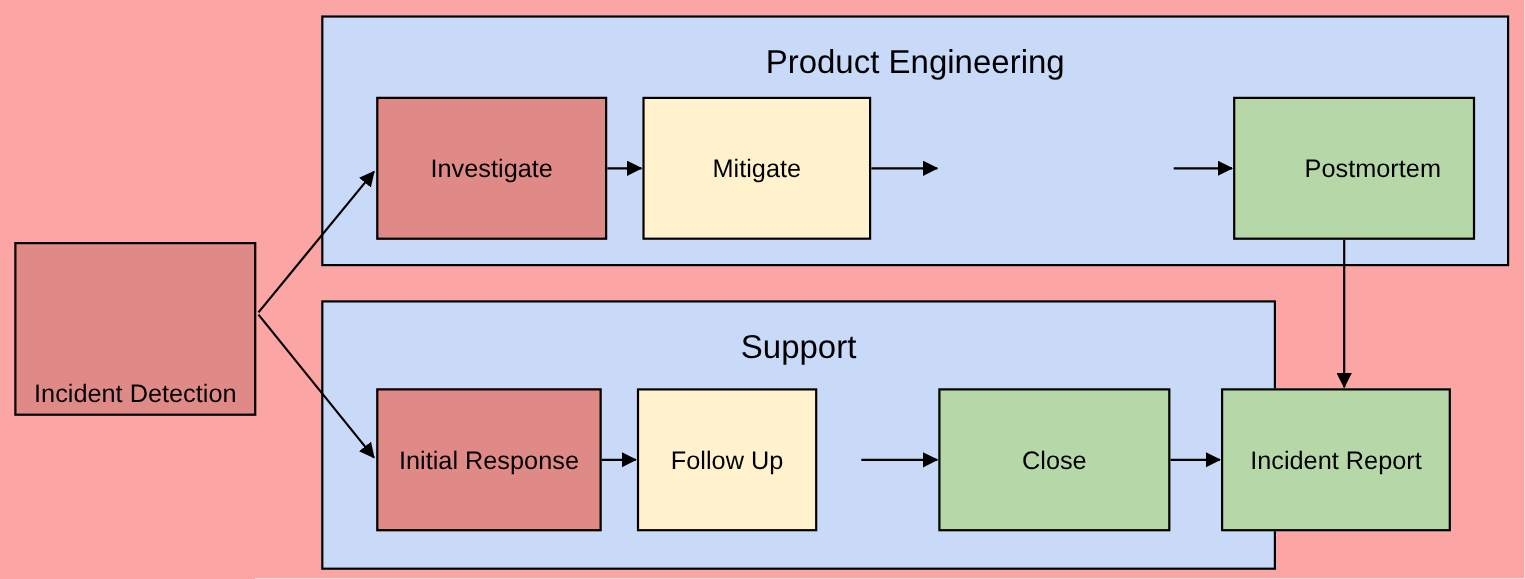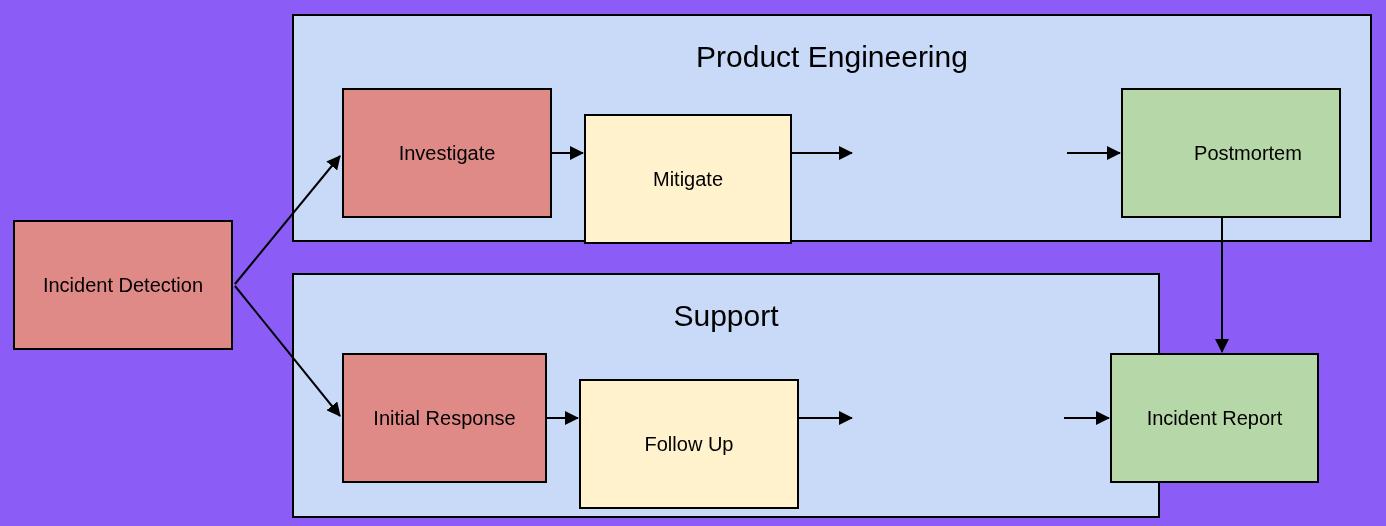--- a/index.html
+++ b/index.html
@@ -1,43 +1,43 @@
 <!DOCTYPE html>
 <html><head>
 <meta charset="utf-8">
 <style>
   html,body{margin:0;padding:0;background:#ffffff;}
   .canvas{
-    position:relative;width:1386px;height:526px;background:#8b5cf6;
+    position:relative;width:1386px;height:526px;background:#fca5a5;
     font-family:"Liberation Sans", sans-serif;color:#000000;overflow:hidden;
   }
   .lane{
     position:absolute;background:#C9DAF8;border:2px solid #000000;box-sizing:border-box;
   }
   .lane-title{
     position:absolute;left:0;right:0;top:24px;text-align:center;
     font-size:30px;line-height:34px;color:#000000;
   }
   .node{
     position:absolute;border:2px solid #000000;box-sizing:border-box;
     display:flex;align-items:center;justify-content:center;text-align:center;
-    font-size:20px;line-height:38px;padding:0 10px;
+    font-size:23px;line-height:38px;padding:0 10px;
   }
   .fill-red{background:#E08A88;}
-  .fill-yellow{background:#FFF2CC;margin-top:26px;}
+  .fill-yellow{background:#FFF2CC;}
   .fill-green{background:#B6D7A8;}
   .lane-pe{left:292px;top:14px;width:1080px;height:228px;}
   .lane-support{left:292px;top:273px;width:868px;height:245px;}
-  .node-incident-detection{left:13px;top:220px;width:220px;height:130px;}
+  .node-incident-detection{left:13px;top:220px;width:220px;height:158px;align-items:flex-end;}
   .node-investigate{left:342px;top:88px;width:210px;height:130px;}
   .node-mitigate{left:584px;top:88px;width:208px;height:130px;}
   .node-fix{left:853px;top:88px;width:214px;height:130px;}
   .node-postmortem{left:1121px;top:88px;width:220px;height:130px;padding-left:44px;}
   .node-initial-response{left:342px;top:353px;width:205px;height:130px;}
-  .node-follow-up{left:579px;top:353px;width:220px;height:130px;}
+  .node-follow-up{left:579px;top:353px;width:164px;height:130px;}
   .node-close{left:853px;top:353px;width:211px;height:130px;}
   .node-incident-report{left:1110px;top:353px;width:209px;height:130px;}
   svg.arrows{position:absolute;left:0;top:0;width:1386px;height:526px;pointer-events:none;}
   svg.arrows line{stroke:#000000;stroke-width:2;}
 </style>
 </head>
 <body>
 
 <div class="canvas">
 
@@ -84,18 +84,21 @@
   </div>
 
   <div class="node fill-red node-initial-response">
     <span>Initial Response</span>
   </div>
 
   <div class="node fill-yellow node-follow-up">
     <span>Follow Up</span>
   </div>
 
+  <div class="node fill-green node-close">
+    <span>Close</span>
+  </div>
 
   <div class="node fill-green node-incident-report">
     <span>Incident Report</span>
   </div>
 
 </div>
 
 </body></html>

